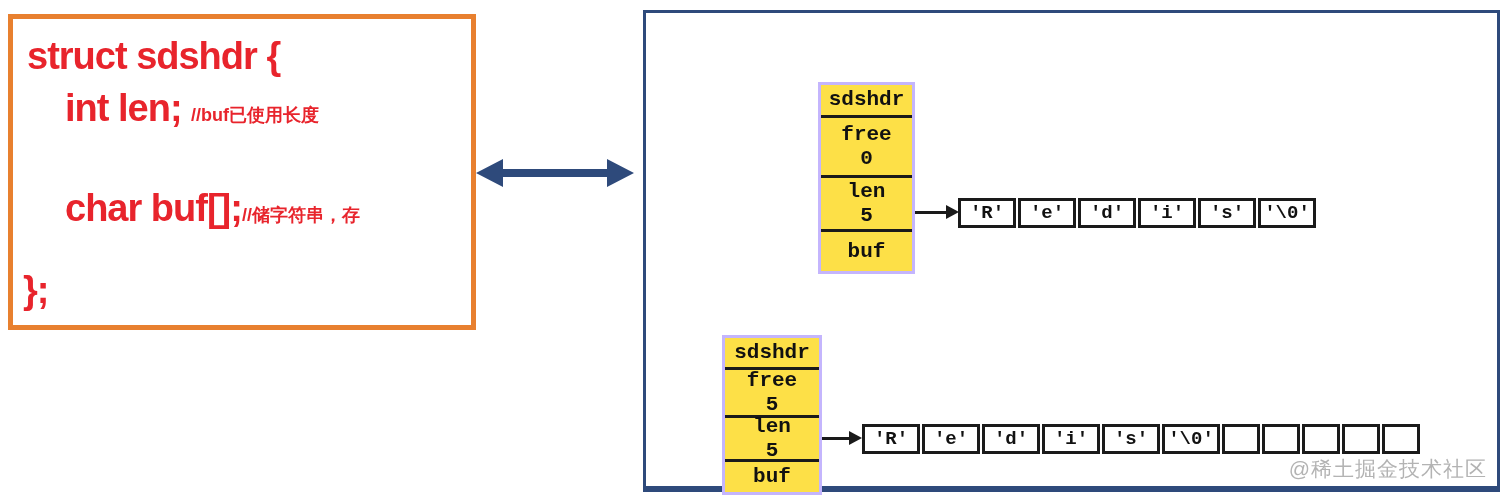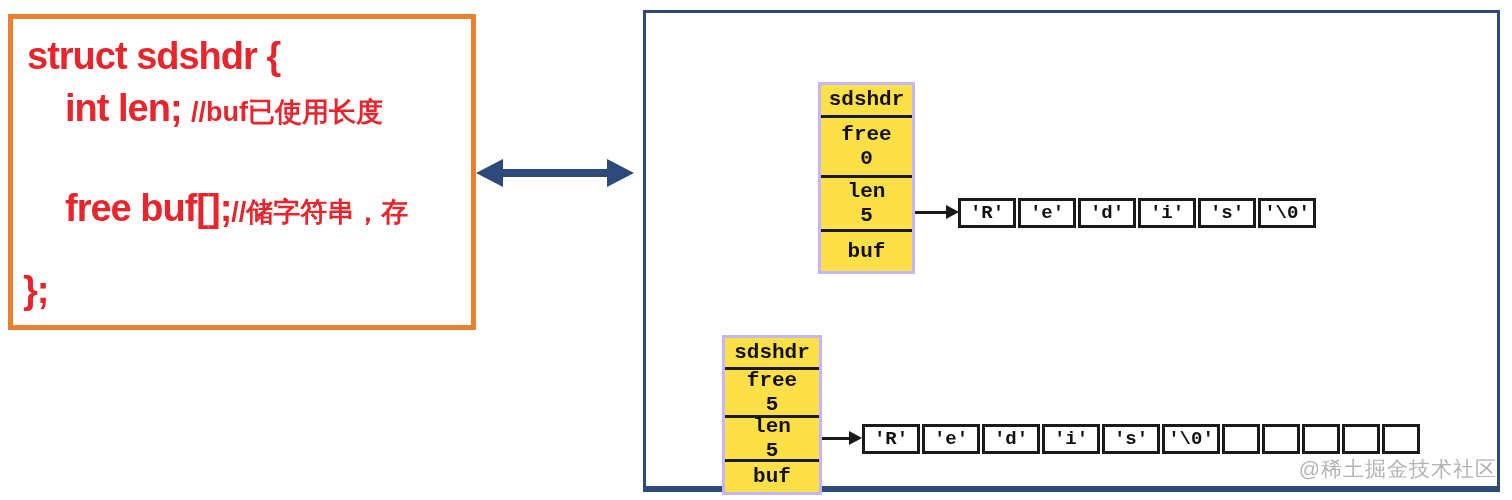--- a/index.html
+++ b/index.html
@@ -5,21 +5,21 @@
   * { margin:0; padding:0; box-sizing:border-box; }
   html,body { width:1512px; height:500px; background:#ffffff; overflow:hidden;
               font-family:"Liberation Sans", sans-serif; }
   .stage { position:relative; width:1492px; height:500px; background:#fff; }
 
   
   .code-panel { position:absolute; left:8px; top:14px; width:468px; height:316px;
                 border:5px solid #e8802f; background:#fff; }
   .code-line { position:absolute; color:#e8242c; font-weight:700; white-space:nowrap; }
   .code-big { font-size:38px; letter-spacing:-1px; }
-  .code-comment { font-size:27px; font-weight:700; }
+  .code-comment { font-size:18px; font-weight:700; }
 
   
   .compare-arrow { position:absolute; left:476px; top:151px; width:158px; height:44px; }
 
   
   .diagram-panel { position:absolute; left:643px; top:10px; width:857px; height:482px;
                    border:3px solid #2e4a7b; border-bottom-width:6px; background:#fff; }
 
   .struct { position:absolute; border:3px solid #c4b5fd; background:#fde047;margin-top:48px; }
   .scell { display:flex; flex-direction:column; align-items:center; justify-content:center;
@@ -33,35 +33,35 @@
            display:flex; align-items:center; justify-content:center;
            font-family:"Liberation Mono", monospace; font-weight:700; font-size:19px;
            color:#111; }
   .bcell.empty { width:38px; }
 
   .ptr-shaft { position:absolute; height:3px; background:#1a1a1a; }
   .ptr-head  { position:absolute; width:0; height:0;
                border-left:13px solid #1a1a1a;
                border-top:7px solid transparent; border-bottom:7px solid transparent; }
 
-  .watermark { position:absolute; right:0; bottom:3px; color:#b3b3b3;
+  .watermark { position:absolute; right:10px; bottom:3px; color:#b3b3b3;
                font-size:21px; letter-spacing:1px; }
 </style>
 </head>
 <body>
 
 <div class="stage">
 
   <div class="code-panel">
     <div class="code-line code-big" style="left:14px; top:16px;">struct sdshdr {</div>
     <div class="code-line" style="left:52px; top:68px;">
       <span class="code-big">int len; </span><span class="code-comment">//buf已使用长度</span>
     </div>
     <div class="code-line" style="left:52px; top:168px;">
-      <span class="code-big">free buf[];</span><span class="code-comment">//储字符串，存</span>
+      <span class="code-big">char buf[];</span><span class="code-comment">//储字符串，存</span>
     </div>
     <div class="code-line code-big" style="left:10px; top:250px;">};</div>
   </div>
 
   <svg class="compare-arrow" viewBox="0 0 158 44">
     <polygon points="0,22 27,8 27,18 131,18 131,8 158,22 131,36 131,26 27,26 27,36" fill="#2e4a7b"></polygon>
   </svg>
 
   <div class="diagram-panel">
 

